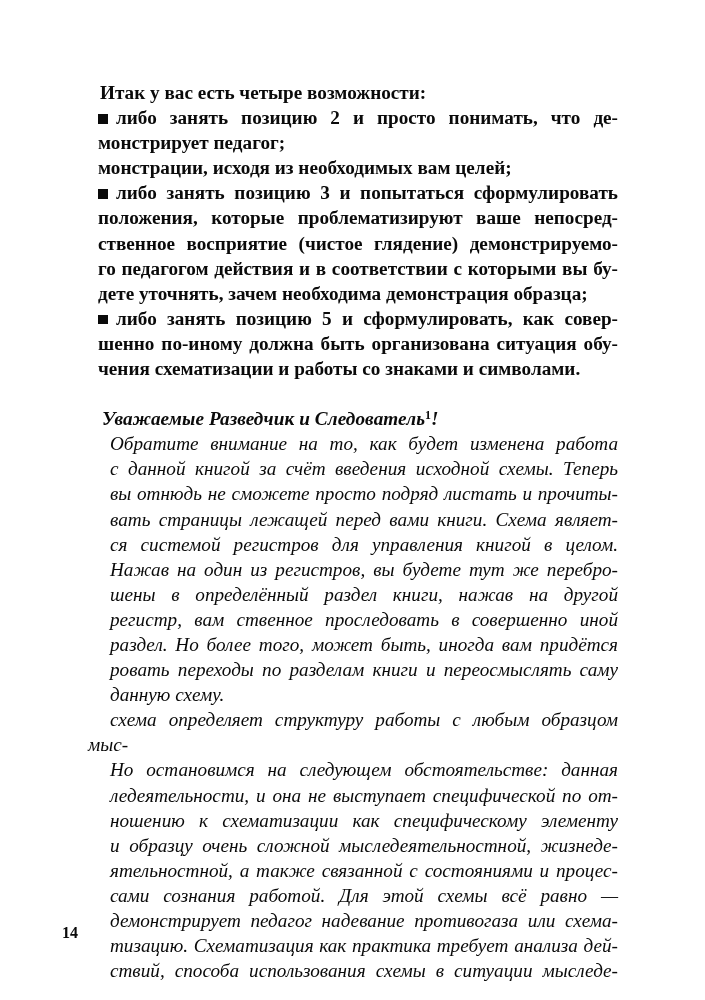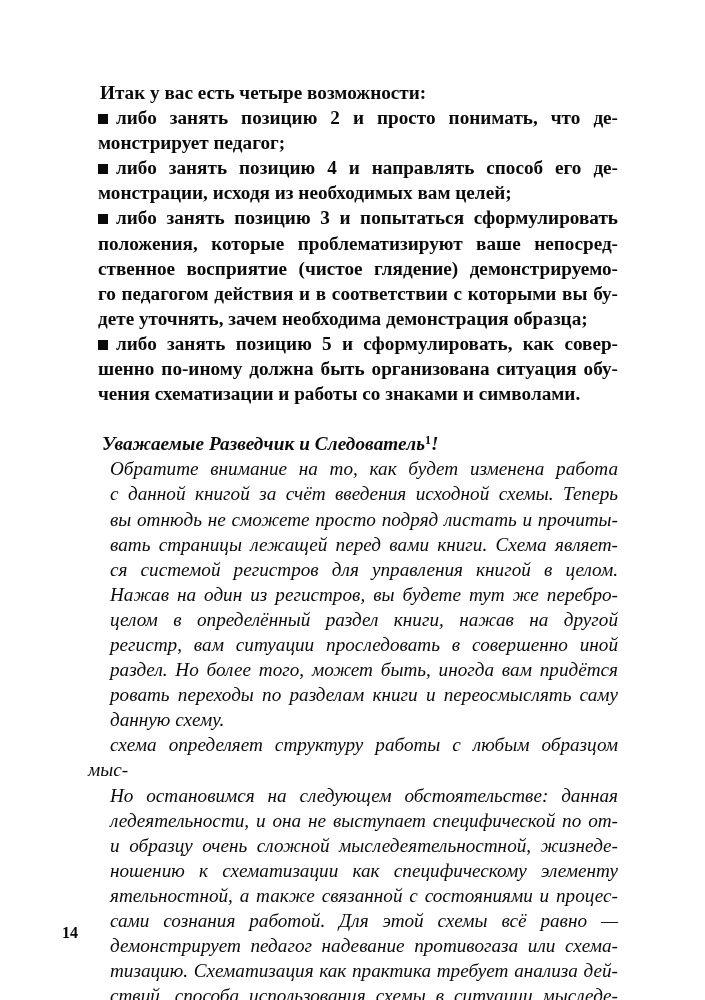--- a/index.html
+++ b/index.html
@@ -128,21 +128,20 @@
     <p class="intro-line">
       <span class="ln first-intro">Итак у вас есть четыре возможности:</span>
     </p>
 
     <p class="bullet-para">
       <span class="ln first-bullet"><span class="sq"></span><span>либо занять позицию 2 и просто понимать, что де-</span></span>
       <span class="ln flush">монстрирует педагог;</span>
     </p>
 
     <p class="bullet-para">
-      <span class="ln first-bullet"><span class="sq"></span><span>либо занять позицию 4 и направлять способ его де-</span></span>
       <span class="ln flush">монстрации, исходя из необходимых вам целей;</span>
     </p>
 
     <p class="bullet-para">
       <span class="ln first-bullet"><span class="sq"></span><span>либо занять позицию 3 и попытаться сформулировать</span></span>
       <span class="ln">положения, которые проблематизируют ваше непосред-</span>
       <span class="ln">ственное восприятие (чистое глядение) демонстрируемо-</span>
       <span class="ln">го педагогом действия и в соответствии с которыми вы бу-</span>
       <span class="ln flush">дете уточнять, зачем необходима демонстрация образца;</span>
     </p>
@@ -159,33 +158,33 @@
       <span class="ln first-salut"><span>Уважаемые Разведчик и Следователь</span><sup>1</sup><span>!</span></span>
     </p>
 
     <p class="body-para">
       <span class="ln first">Обратите внимание на то, как будет изменена работа</span>
       <span class="ln">с данной книгой за счёт введения исходной схемы. Теперь</span>
       <span class="ln">вы отнюдь не сможете просто подряд листать и прочиты-</span>
       <span class="ln">вать страницы лежащей перед вами книги. Схема являет-</span>
       <span class="ln">ся системой регистров для управления книгой в целом.</span>
       <span class="ln">Нажав на один из регистров, вы будете тут же перебро-</span>
-      <span class="ln">целом в определённый раздел книги, нажав на другой</span>
-      <span class="ln">регистр, вам ситуации проследовать в совершенно иной</span>
+      <span class="ln">шены в определённый раздел книги, нажав на другой</span>
+      <span class="ln">регистр, вам ственное проследовать в совершенно иной</span>
       <span class="ln">раздел. Но более того, может быть, иногда вам придётся</span>
       <span class="ln">ровать переходы по разделам книги и переосмыслять саму</span>
       <span class="ln flush">данную схему.</span>
     </p>
 
     <p class="body-para">
       <span class="ln">схема определяет структуру работы с любым образцом мыс-</span>
       <span class="ln first">Но остановимся на следующем обстоятельстве: данная</span>
       <span class="ln">ледеятельности, и она не выступает специфической по от-</span>
+      <span class="ln">ношению к схематизации как специфическому элементу</span>
       <span class="ln">и образцу очень сложной мыследеятельностной, жизнеде-</span>
-      <span class="ln">ношению к схематизации как специфическому элементу</span>
       <span class="ln">ятельностной, а также связанной с состояниями и процес-</span>
       <span class="ln">сами сознания работой. Для этой схемы всё равно —</span>
       <span class="ln">демонстрирует педагог надевание противогаза или схема-</span>
       <span class="ln">тизацию. Схематизация как практика требует анализа дей-</span>
       <span class="ln">ствий, способа использования схемы в ситуации мыследе-</span>
     </p>
 
   </div>
 
   <div class="page-number">14</div>

